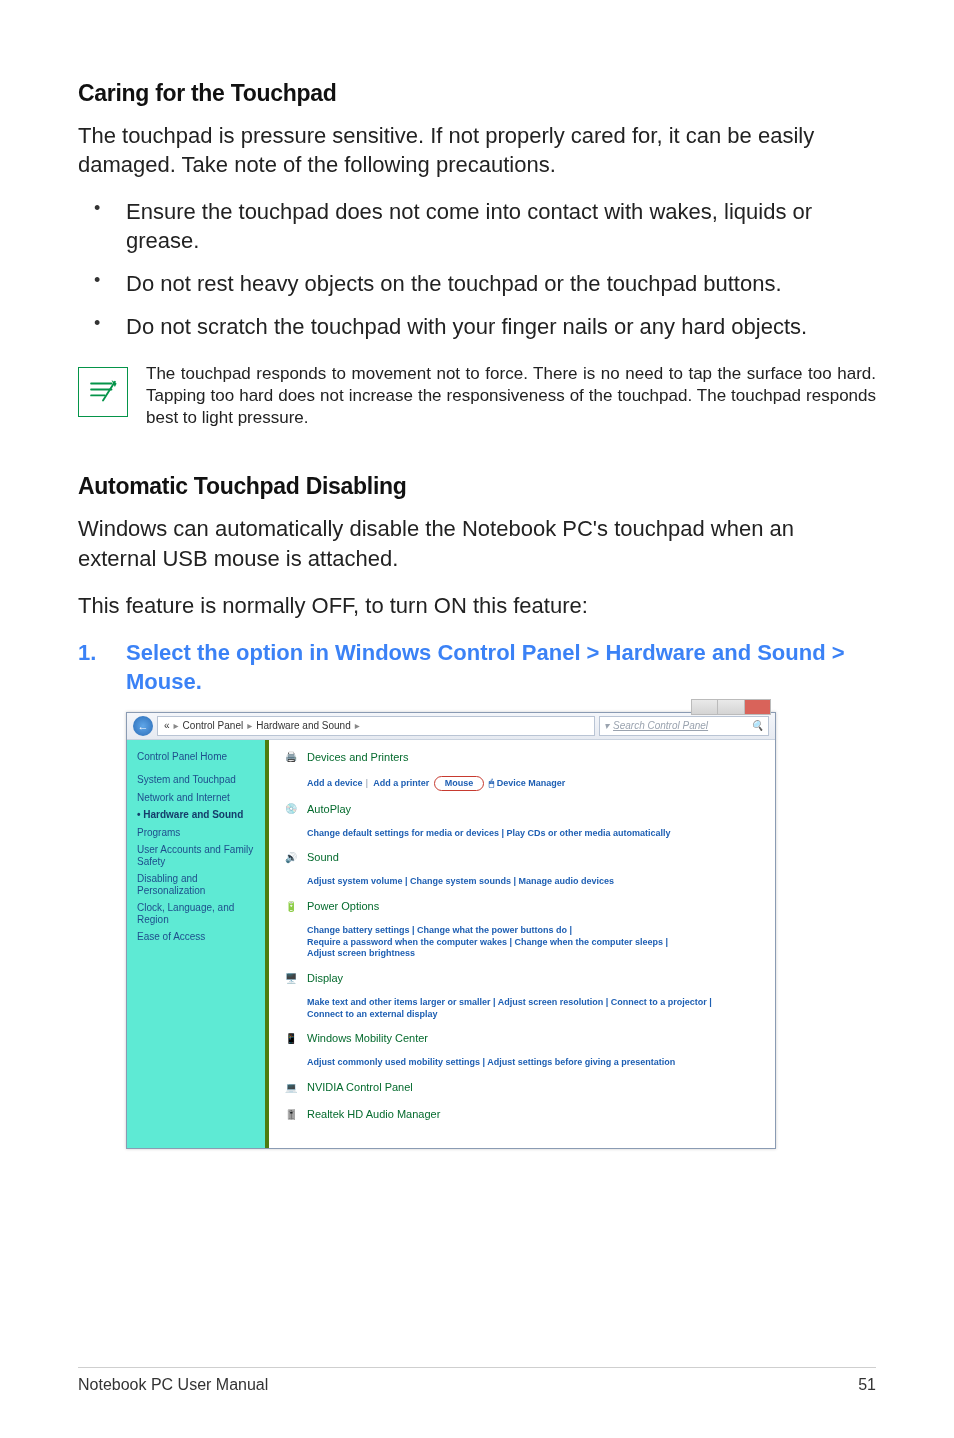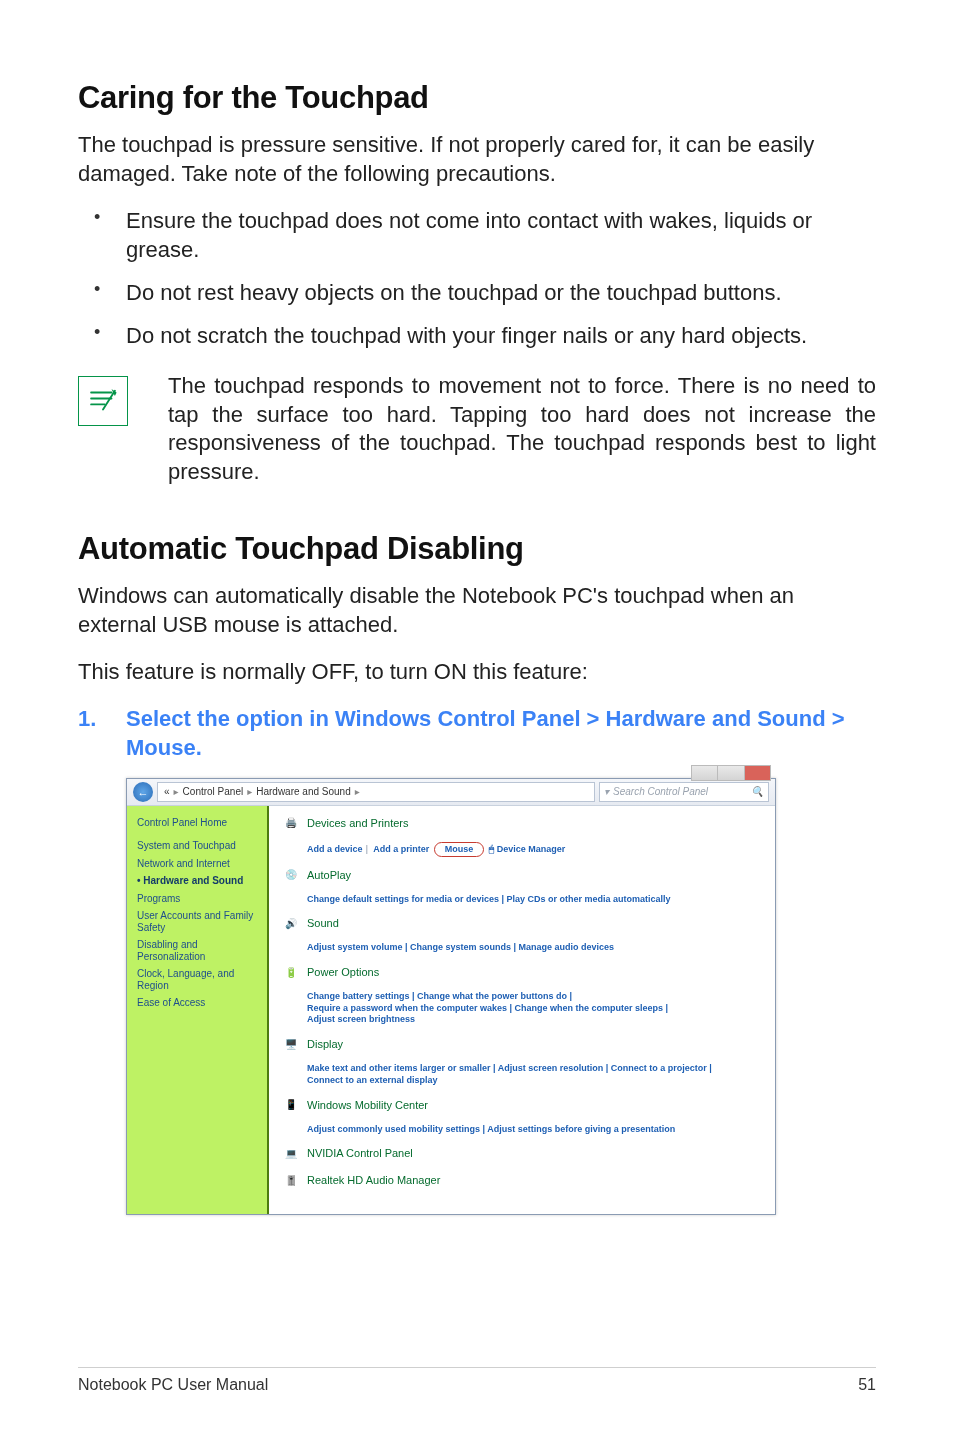--- a/index.html
+++ b/index.html
@@ -11,21 +11,21 @@
     width: 954px;
     height: 1438px;
     position: relative;
     box-sizing: border-box;
   }
   .page {
     padding: 80px 78px 0 78px;
     box-sizing: border-box;
   }
   h1 {
-    font-size: 31px;
+    font-size: 23px;
     font-weight: 700;
     margin: 0 0 14px 0;
     color: #111;
     letter-spacing: -0.3px;
   }
   p.intro {
     font-size: 22px;
     line-height: 1.32;
     margin: 0 0 18px 0;
     color: #222;
@@ -62,25 +62,24 @@
     width: 48px;
     height: 48px;
     border: 1.8px solid #049449;
     display: flex;
     align-items: center;
     justify-content: center;
     margin-top: 4px;
   }
   .note-icon svg { width: 34px; height: 34px; }
   .note-text {
-    font-size: 22px;
+    font-size: 17px;
     line-height: 1.3;
     text-align: justify;
     color: #222;
-    margin-left: 22px;
   }
   ol.steps {
     padding: 0;
     margin: 0 0 16px 0;
     list-style: none;
     counter-reset: step;
   }
   ol.steps li {
     counter-increment: step;
     font-size: 22px;
@@ -158,22 +157,22 @@
     align-items: center;
     padding: 0 4px;
     color: #9aa3af;
     font-style: italic;
     font-size: 10px;
     justify-content: space-between;
   }
   .winbody { display: flex; min-height: 280px; }
   .sidebar {
     width: 142px;
-    background: #bef264;
-    border-right: 2px solid #4d7c0f;
+    background: #5eead4;
+    border-right: 4px solid #4d7c0f;
     padding: 8px 8px;
     box-sizing: border-box;
   }
   .sidebar .item {
     font-size: 10px;
     color: #1e4e8c;
     padding: 3px 2px;
     line-height: 1.15;
     cursor: default;
   }
@@ -257,21 +256,21 @@
         <div class="crumb">
           <span>«</span>
           <span class="sep">▸</span>
           <span>Control Panel</span>
           <span class="sep">▸</span>
           <span>Hardware and Sound</span>
           <span class="sep">▸</span>
         </div>
         <div class="searchbox">
           <span>▾ </span>
-            <span style="flex:1;text-align:left;margin-left:4px;">Search Control Panel</span>
+            <span style="flex:1;text-align:left;margin-left:4px;text-decoration:underline;">Search Control Panel</span>
             <span>🔍</span>
         </div>
       </div>
       <div class="winbody">
         <div class="sidebar">
           <div class="item">Control Panel Home</div>
           <div style="height:6px"></div>
           <div class="item">System and Touchpad</div>
           <div class="item">Network and Internet</div>
           <div class="item active">Hardware and Sound</div>

